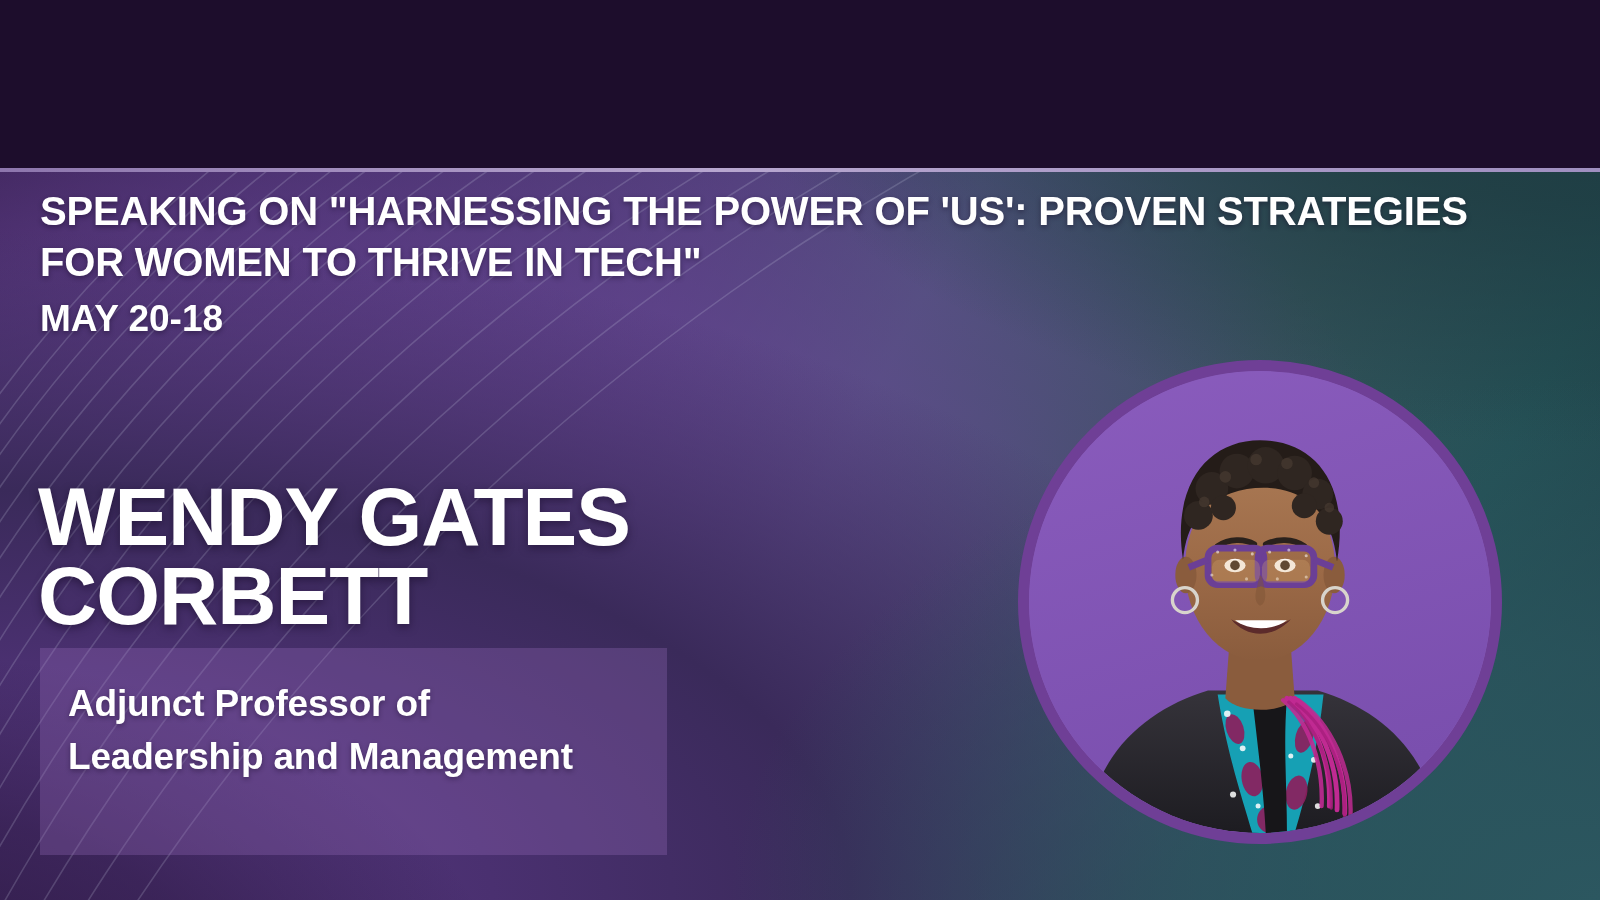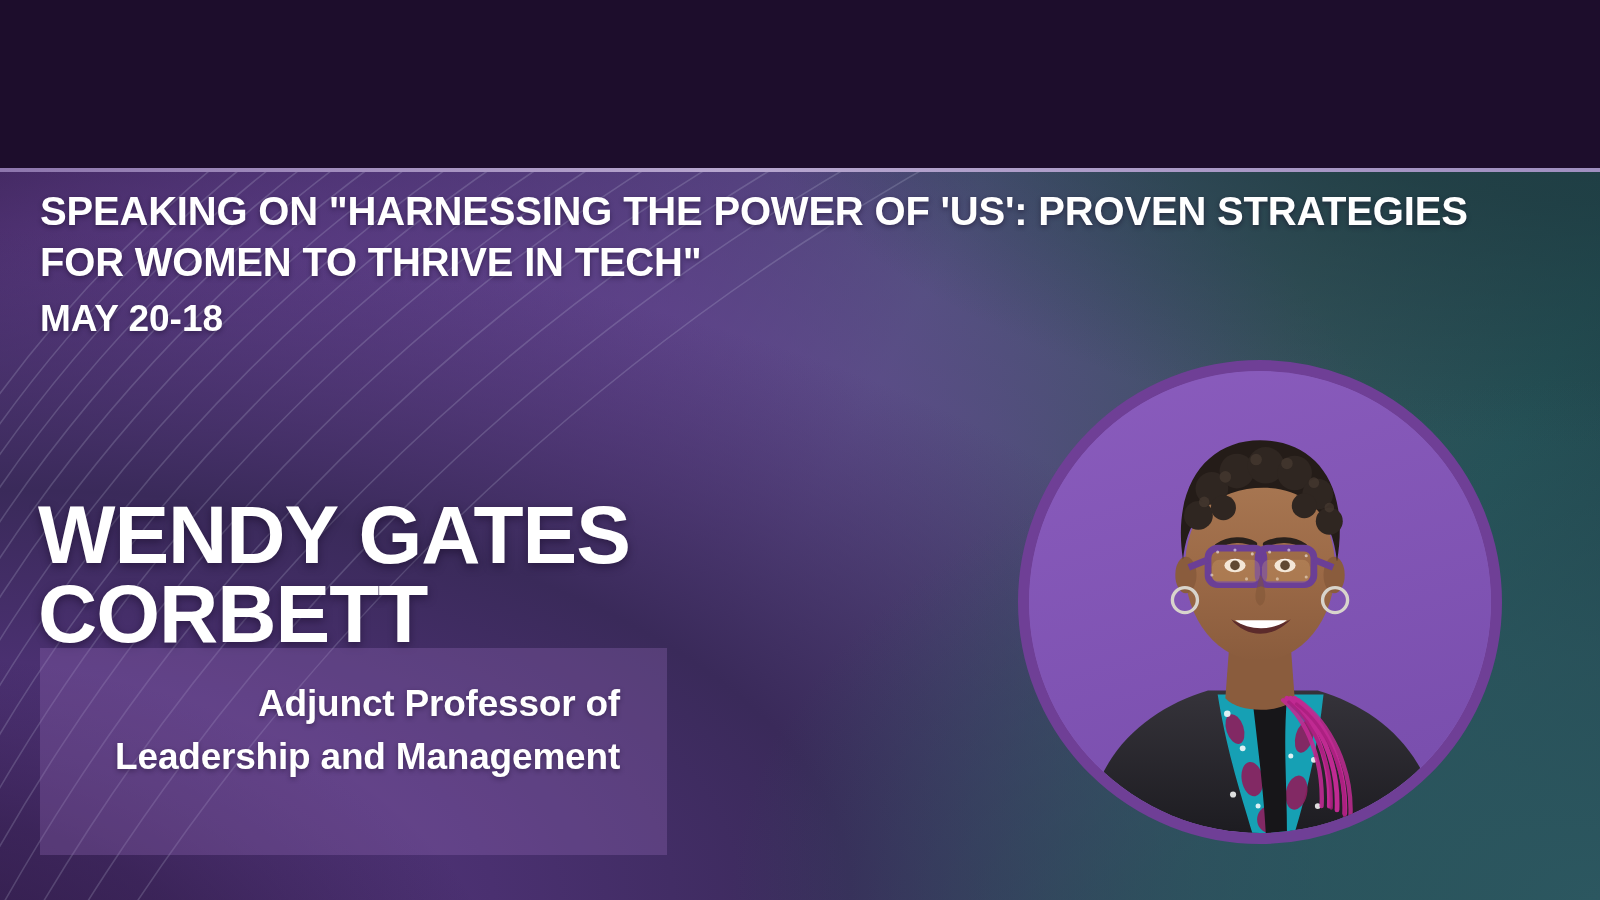--- a/index.html
+++ b/index.html
@@ -135,34 +135,33 @@
   }
   .dateline {
     position:absolute; left:40px; top:298px;
     z-index:4;
     font-size:37px; font-weight:bold; color:#ffffff;
     letter-spacing:0px;
     text-shadow:0 2px 5px rgba(20,8,35,0.45);
   }
 
   .speaker-name {
-    position:absolute; left:38px; top:496px; width:720px;
+    position:absolute; left:38px; top:478px; width:720px;
     z-index:4;
     font-size:82px; font-weight:bold; color:#ffffff;
     line-height:0.96; letter-spacing:-1px;
     text-shadow:0 3px 9px rgba(20,8,35,0.5);
   }
 
   .role-box {
     position:absolute; left:40px; top:648px;
     width:627px; height:207px;
     z-index:4;
     background:rgba(152,110,190,0.30);
-    padding:30px 0 0 20px;
-    text-align:right;
+    padding:30px 0 0 28px;
   }
   .role-text {
     font-size:37px; font-weight:bold; color:#ffffff;
     line-height:1.42; letter-spacing:-0.2px;
     text-shadow:0 2px 5px rgba(20,8,35,0.4);
     width:560px;
   }
 
   
   .portrait {

